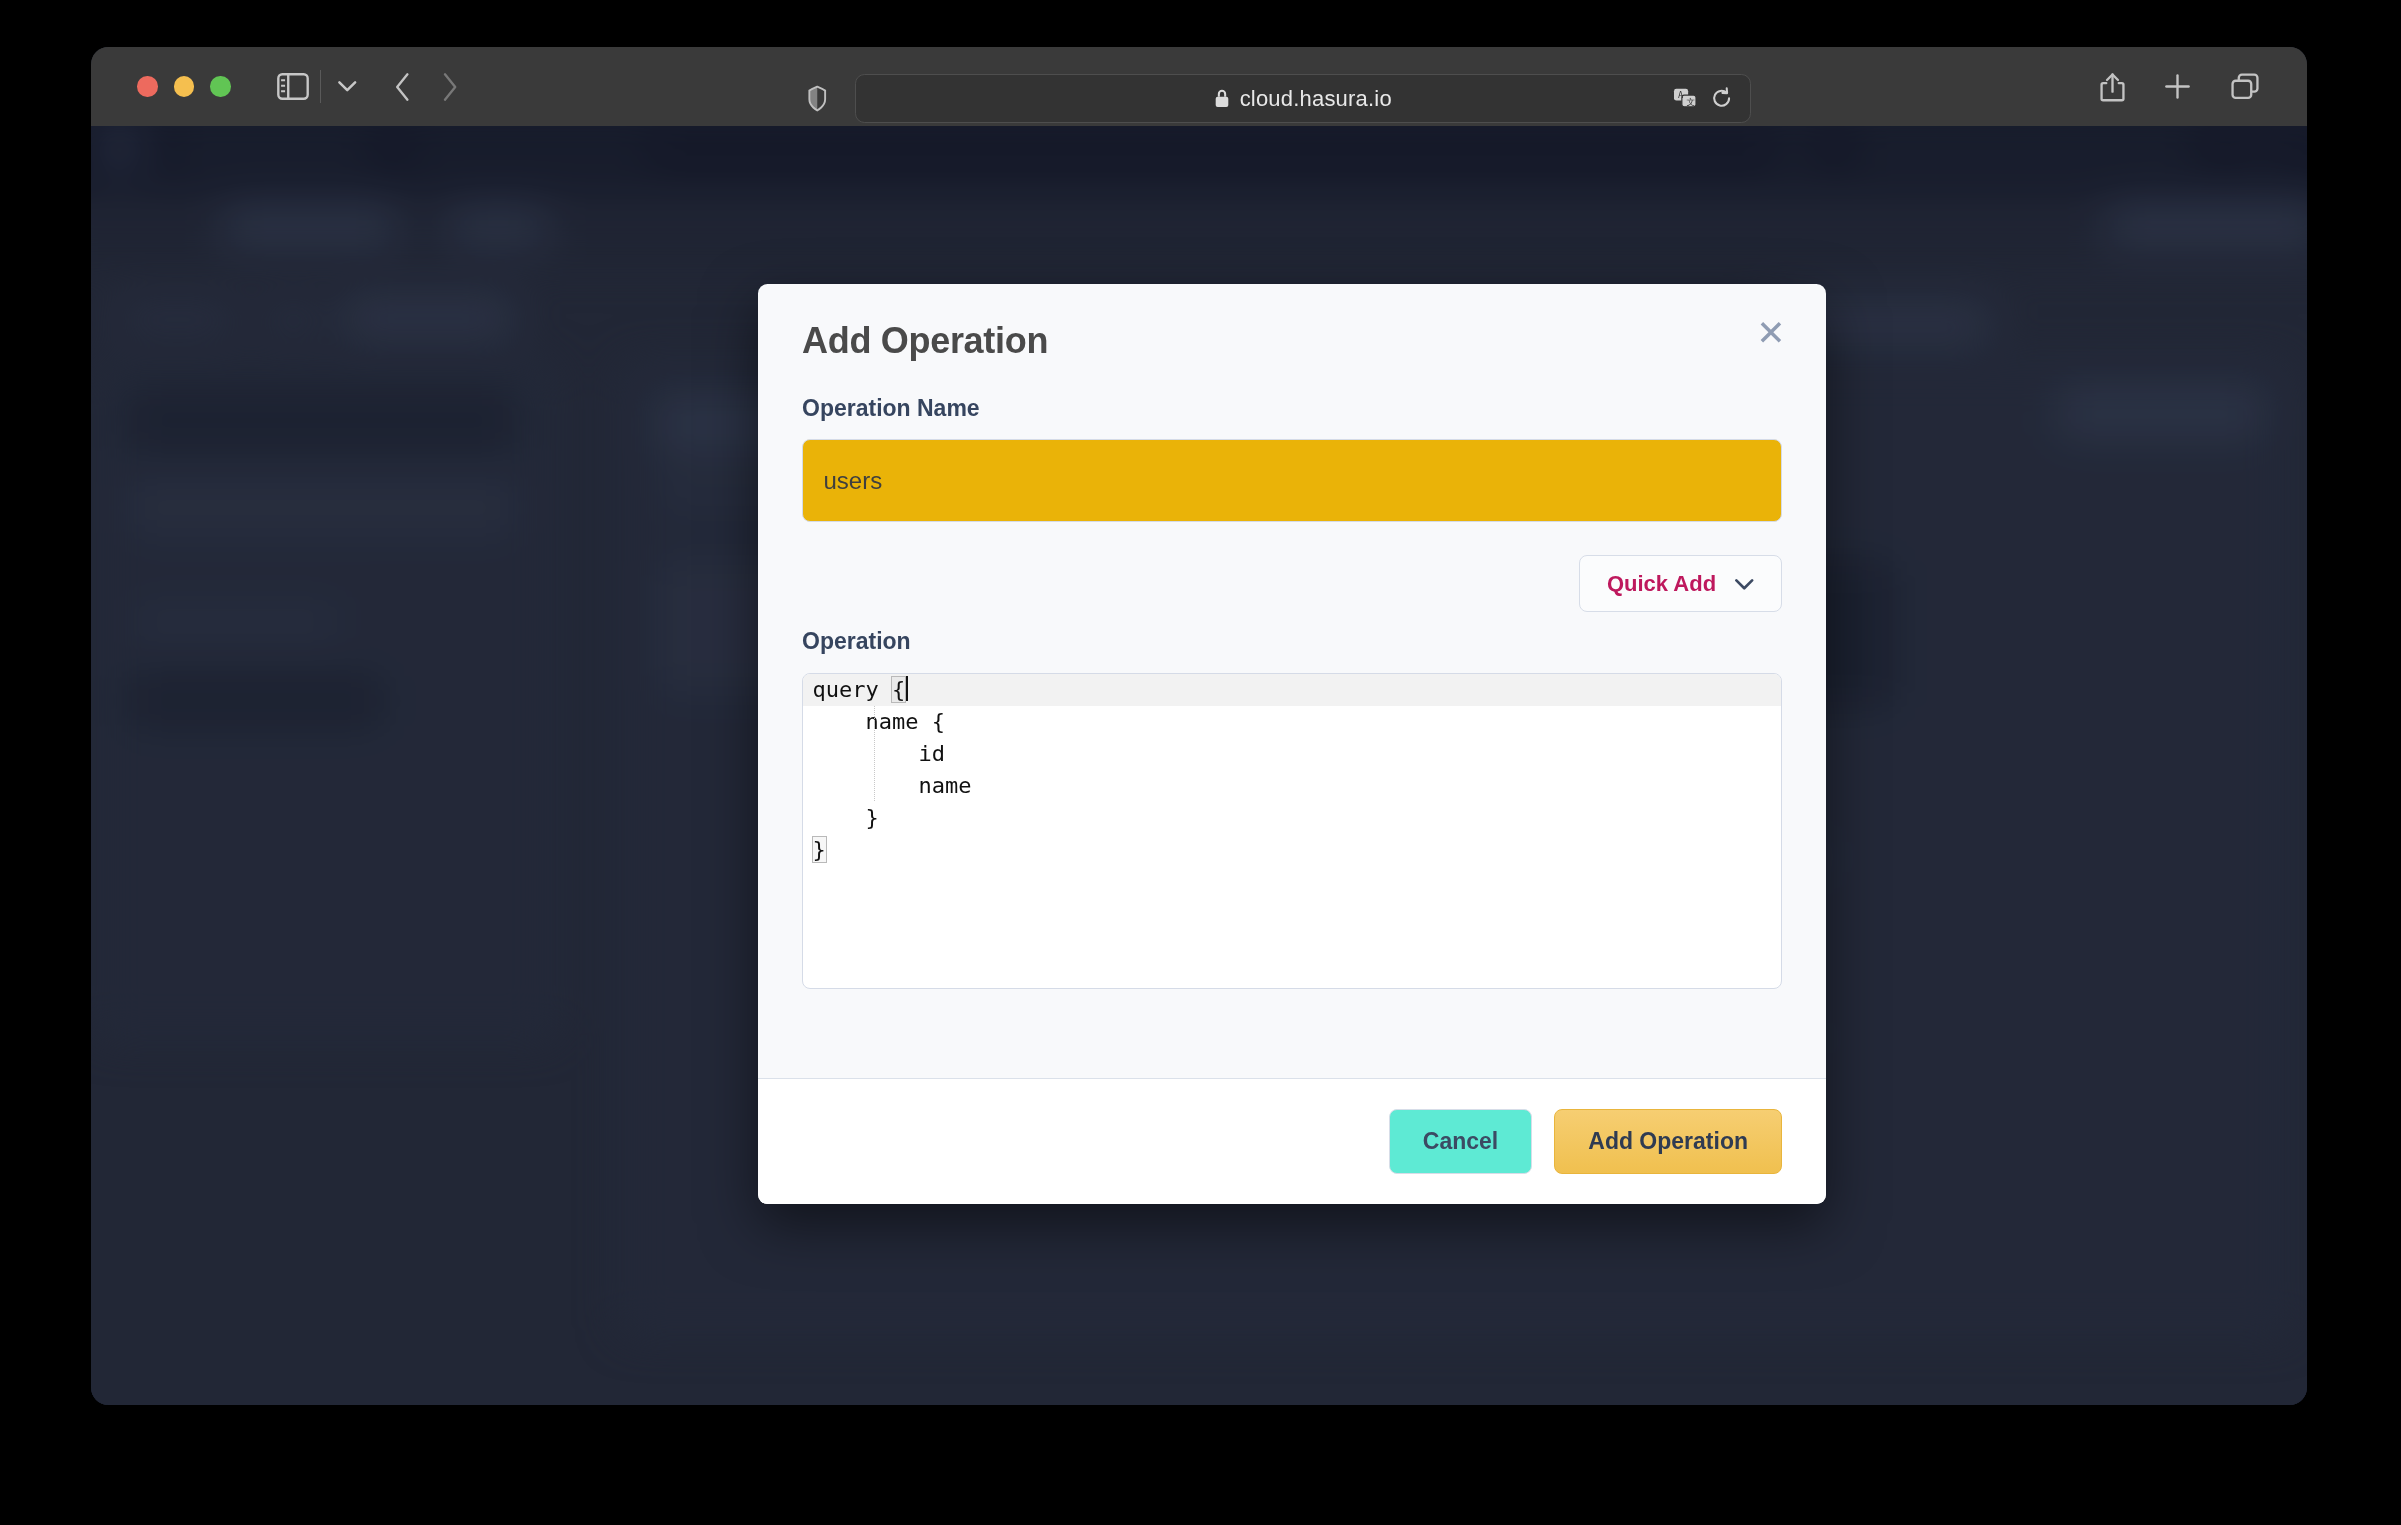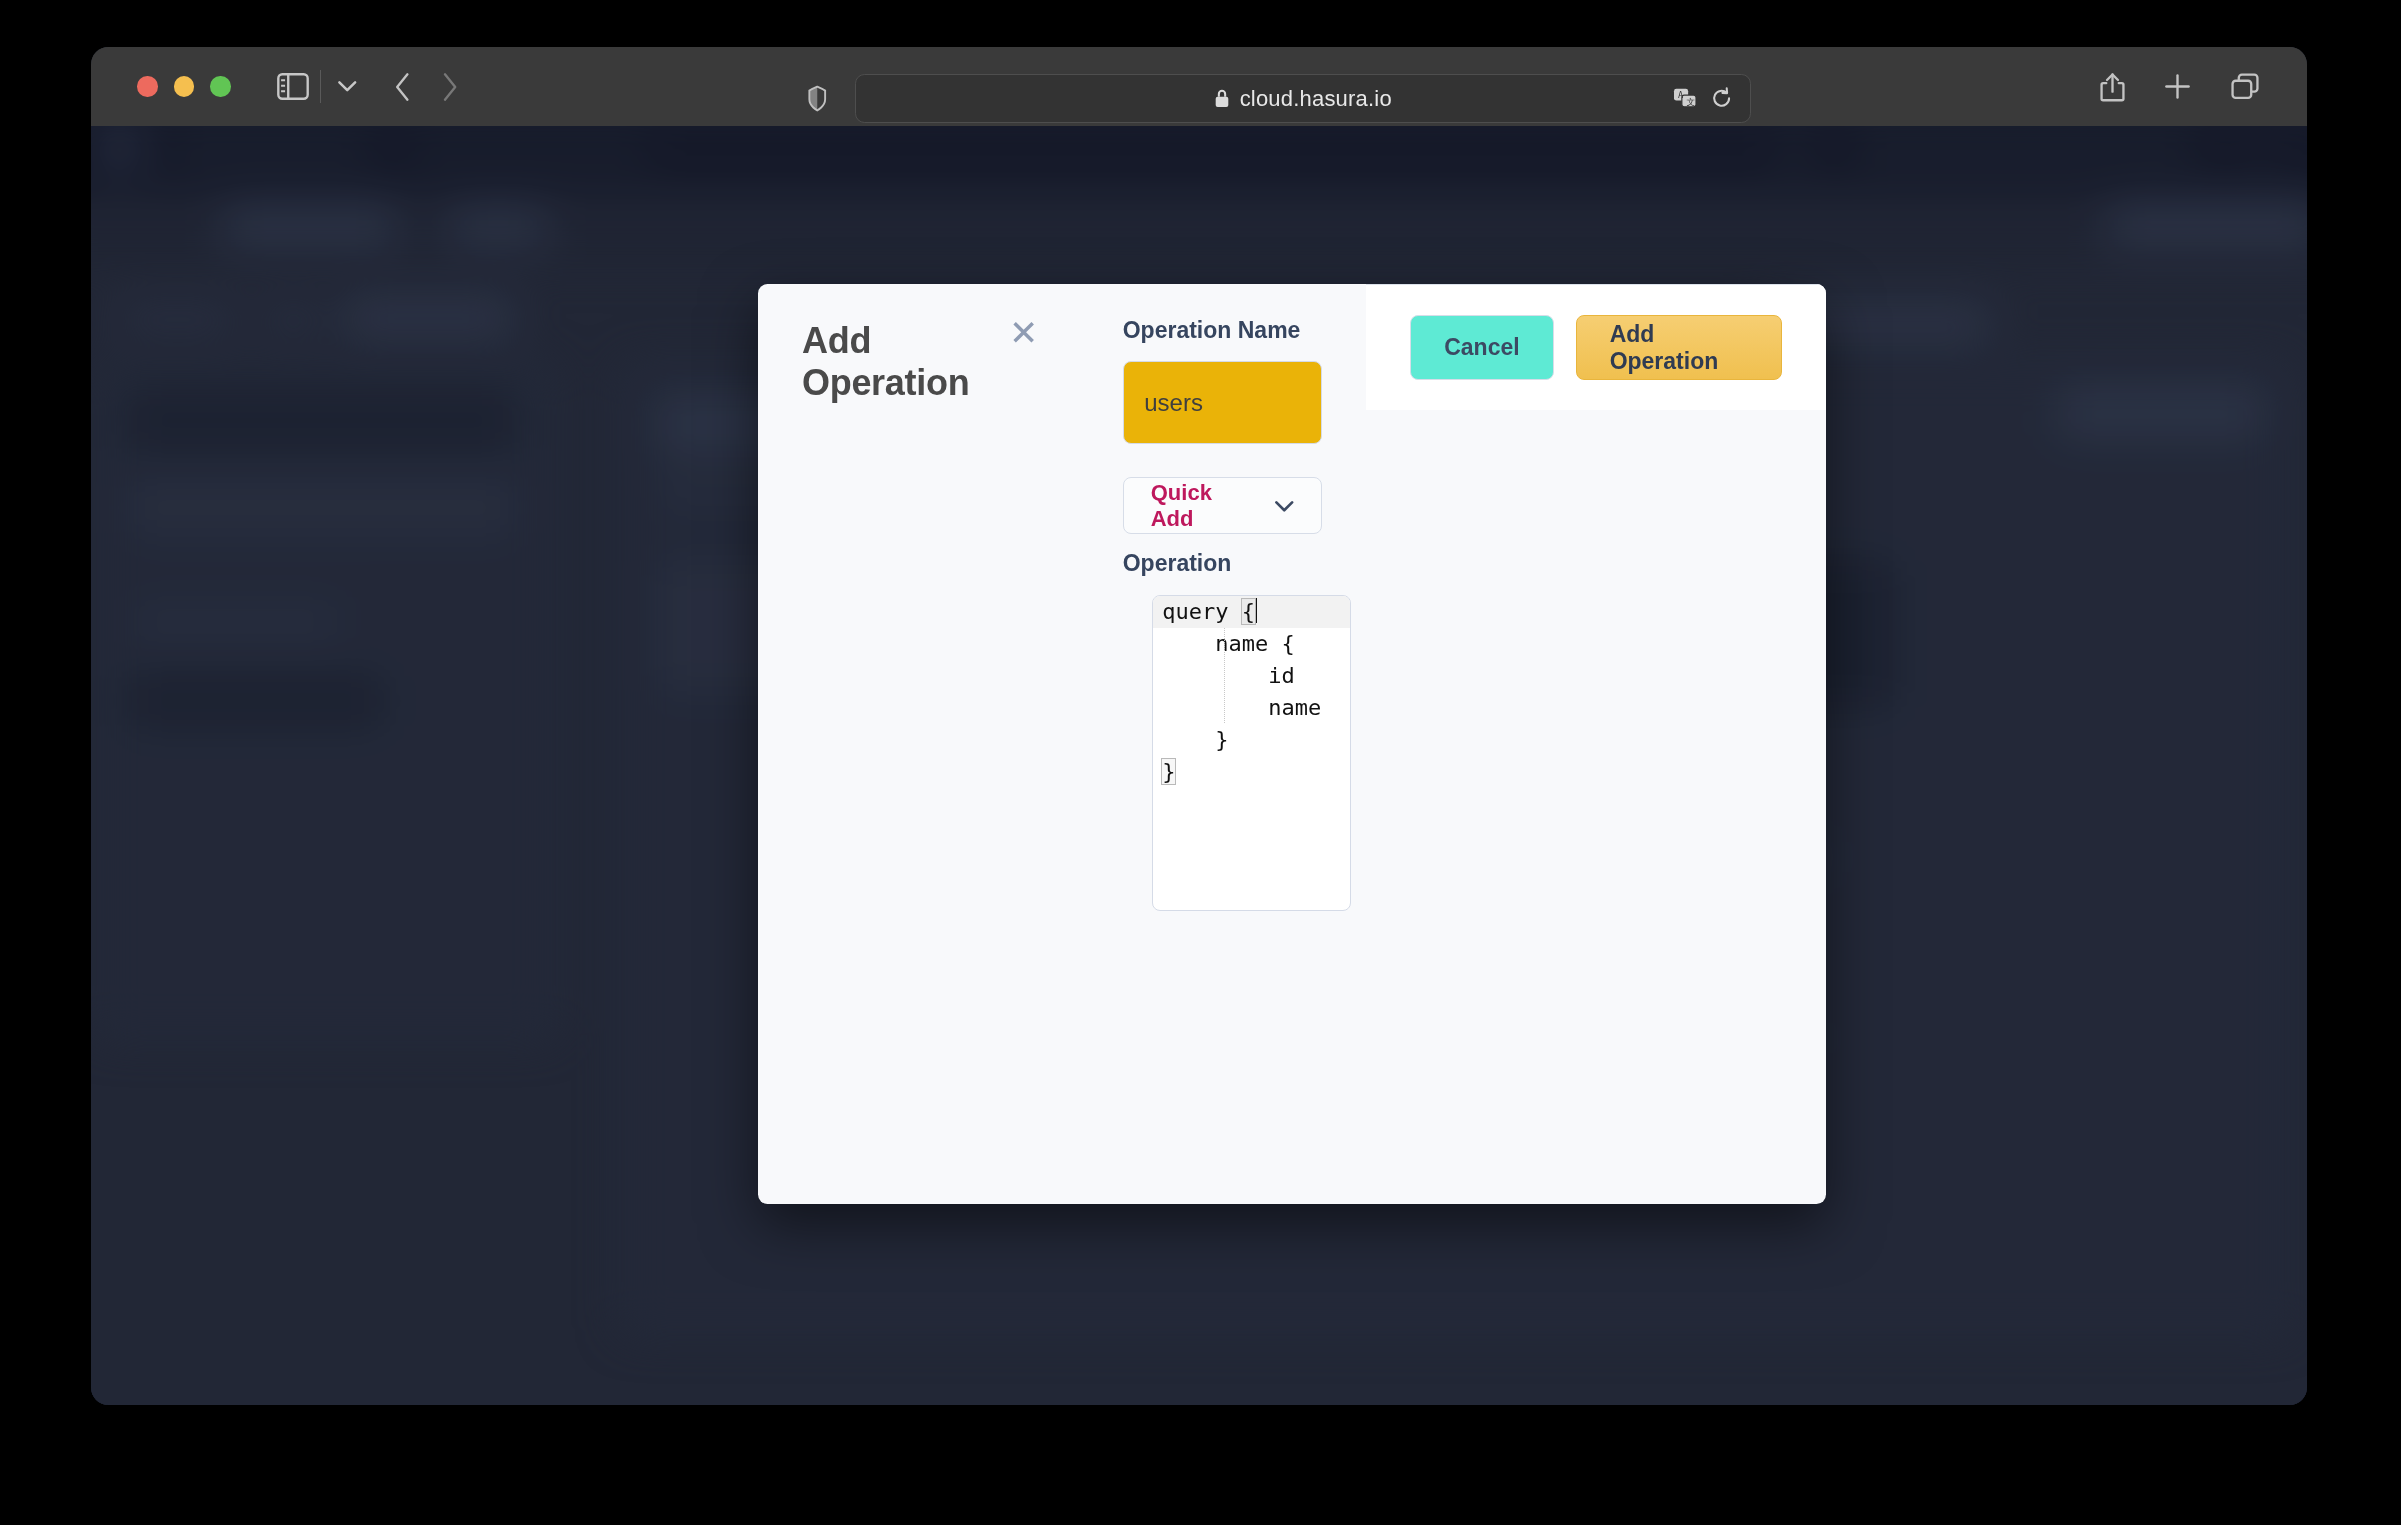--- a/index.html
+++ b/index.html
@@ -84,21 +84,21 @@
   
   .modal-overlay { position: absolute; inset: 0; background: rgba(20,24,36,.18); }
   .modal {
     position: absolute;
     left: 667px; top: 158px;
     width: 1068px; height: 920px;
     background: #f8f9fb;
     border-radius: 9.5px;
     box-shadow: 0 20.5px 55px rgba(0,0,0,.5);
     overflow: hidden;
-    display: flex; flex-direction: row;
+    display: flex; flex-direction: column;
   }
   .modal-header { padding: 36px 44px 0 44px; position: relative; }
   .modal-title {
     font-size: 36px; font-weight: bold; color: #4a4a4a; letter-spacing: -0.3px;
   }
   .close-x {
     position: absolute; right: 33px; top: 27px;
     width: 44px; height: 44px;
     display: flex; align-items: center; justify-content: center;
     color: #8f9cb3; font-size: 35px; line-height: 1; cursor: pointer;
@@ -147,21 +147,20 @@
     background: #fff;
     border: 1.6px solid #d5dbe7;
     border-radius: 8px;
     overflow: hidden;
     position: relative;
     font-family: "DejaVu Sans Mono", monospace;
     font-size: 22px;
     line-height: 32px;
     color: #111;
     cursor: text;
-    margin-left: 29px;
   }
   .code-line { position: relative; height: 32px; white-space: pre; padding-left: 9.5px; }
   .code-line.active { background: #f2f2f2; }
   .brk {
     outline: 0.8px solid #b9b9b9; background: rgba(0,0,0,.03);
   }
   .caret {
     display: inline-block; width: 1.6px; height: 25px; background: #111;
     vertical-align: -4.7px; margin-left: 0.8px;
   }

